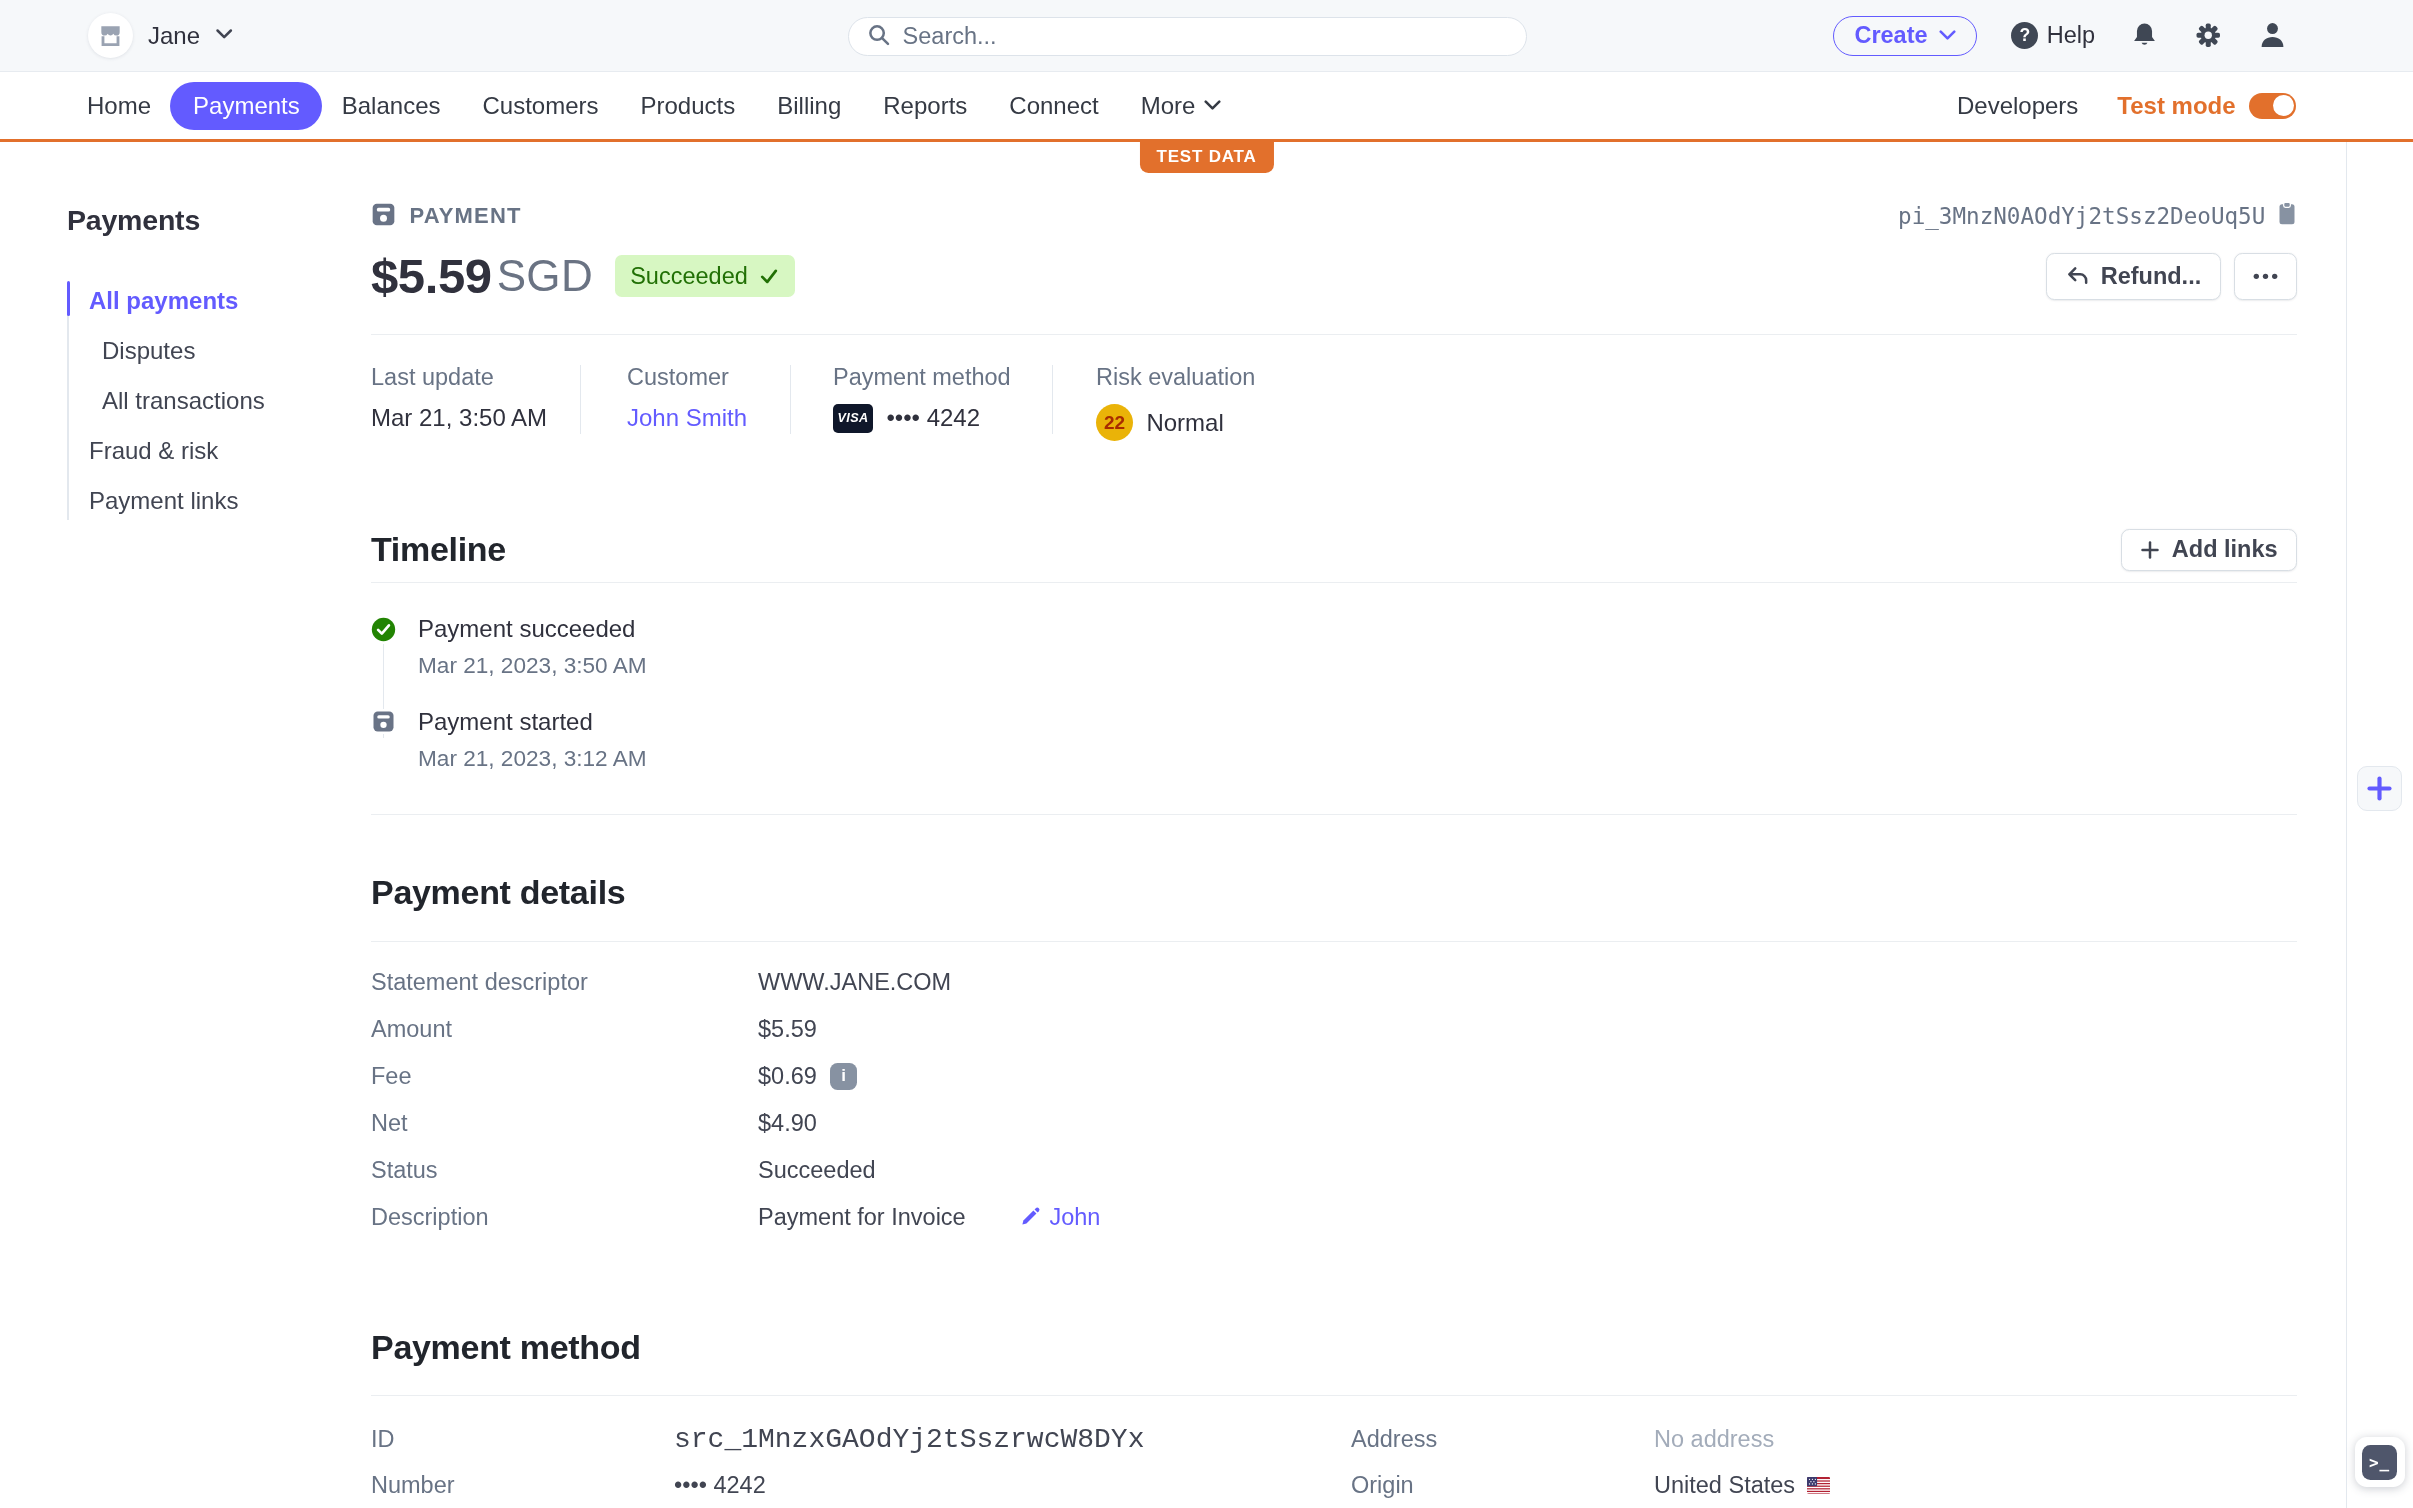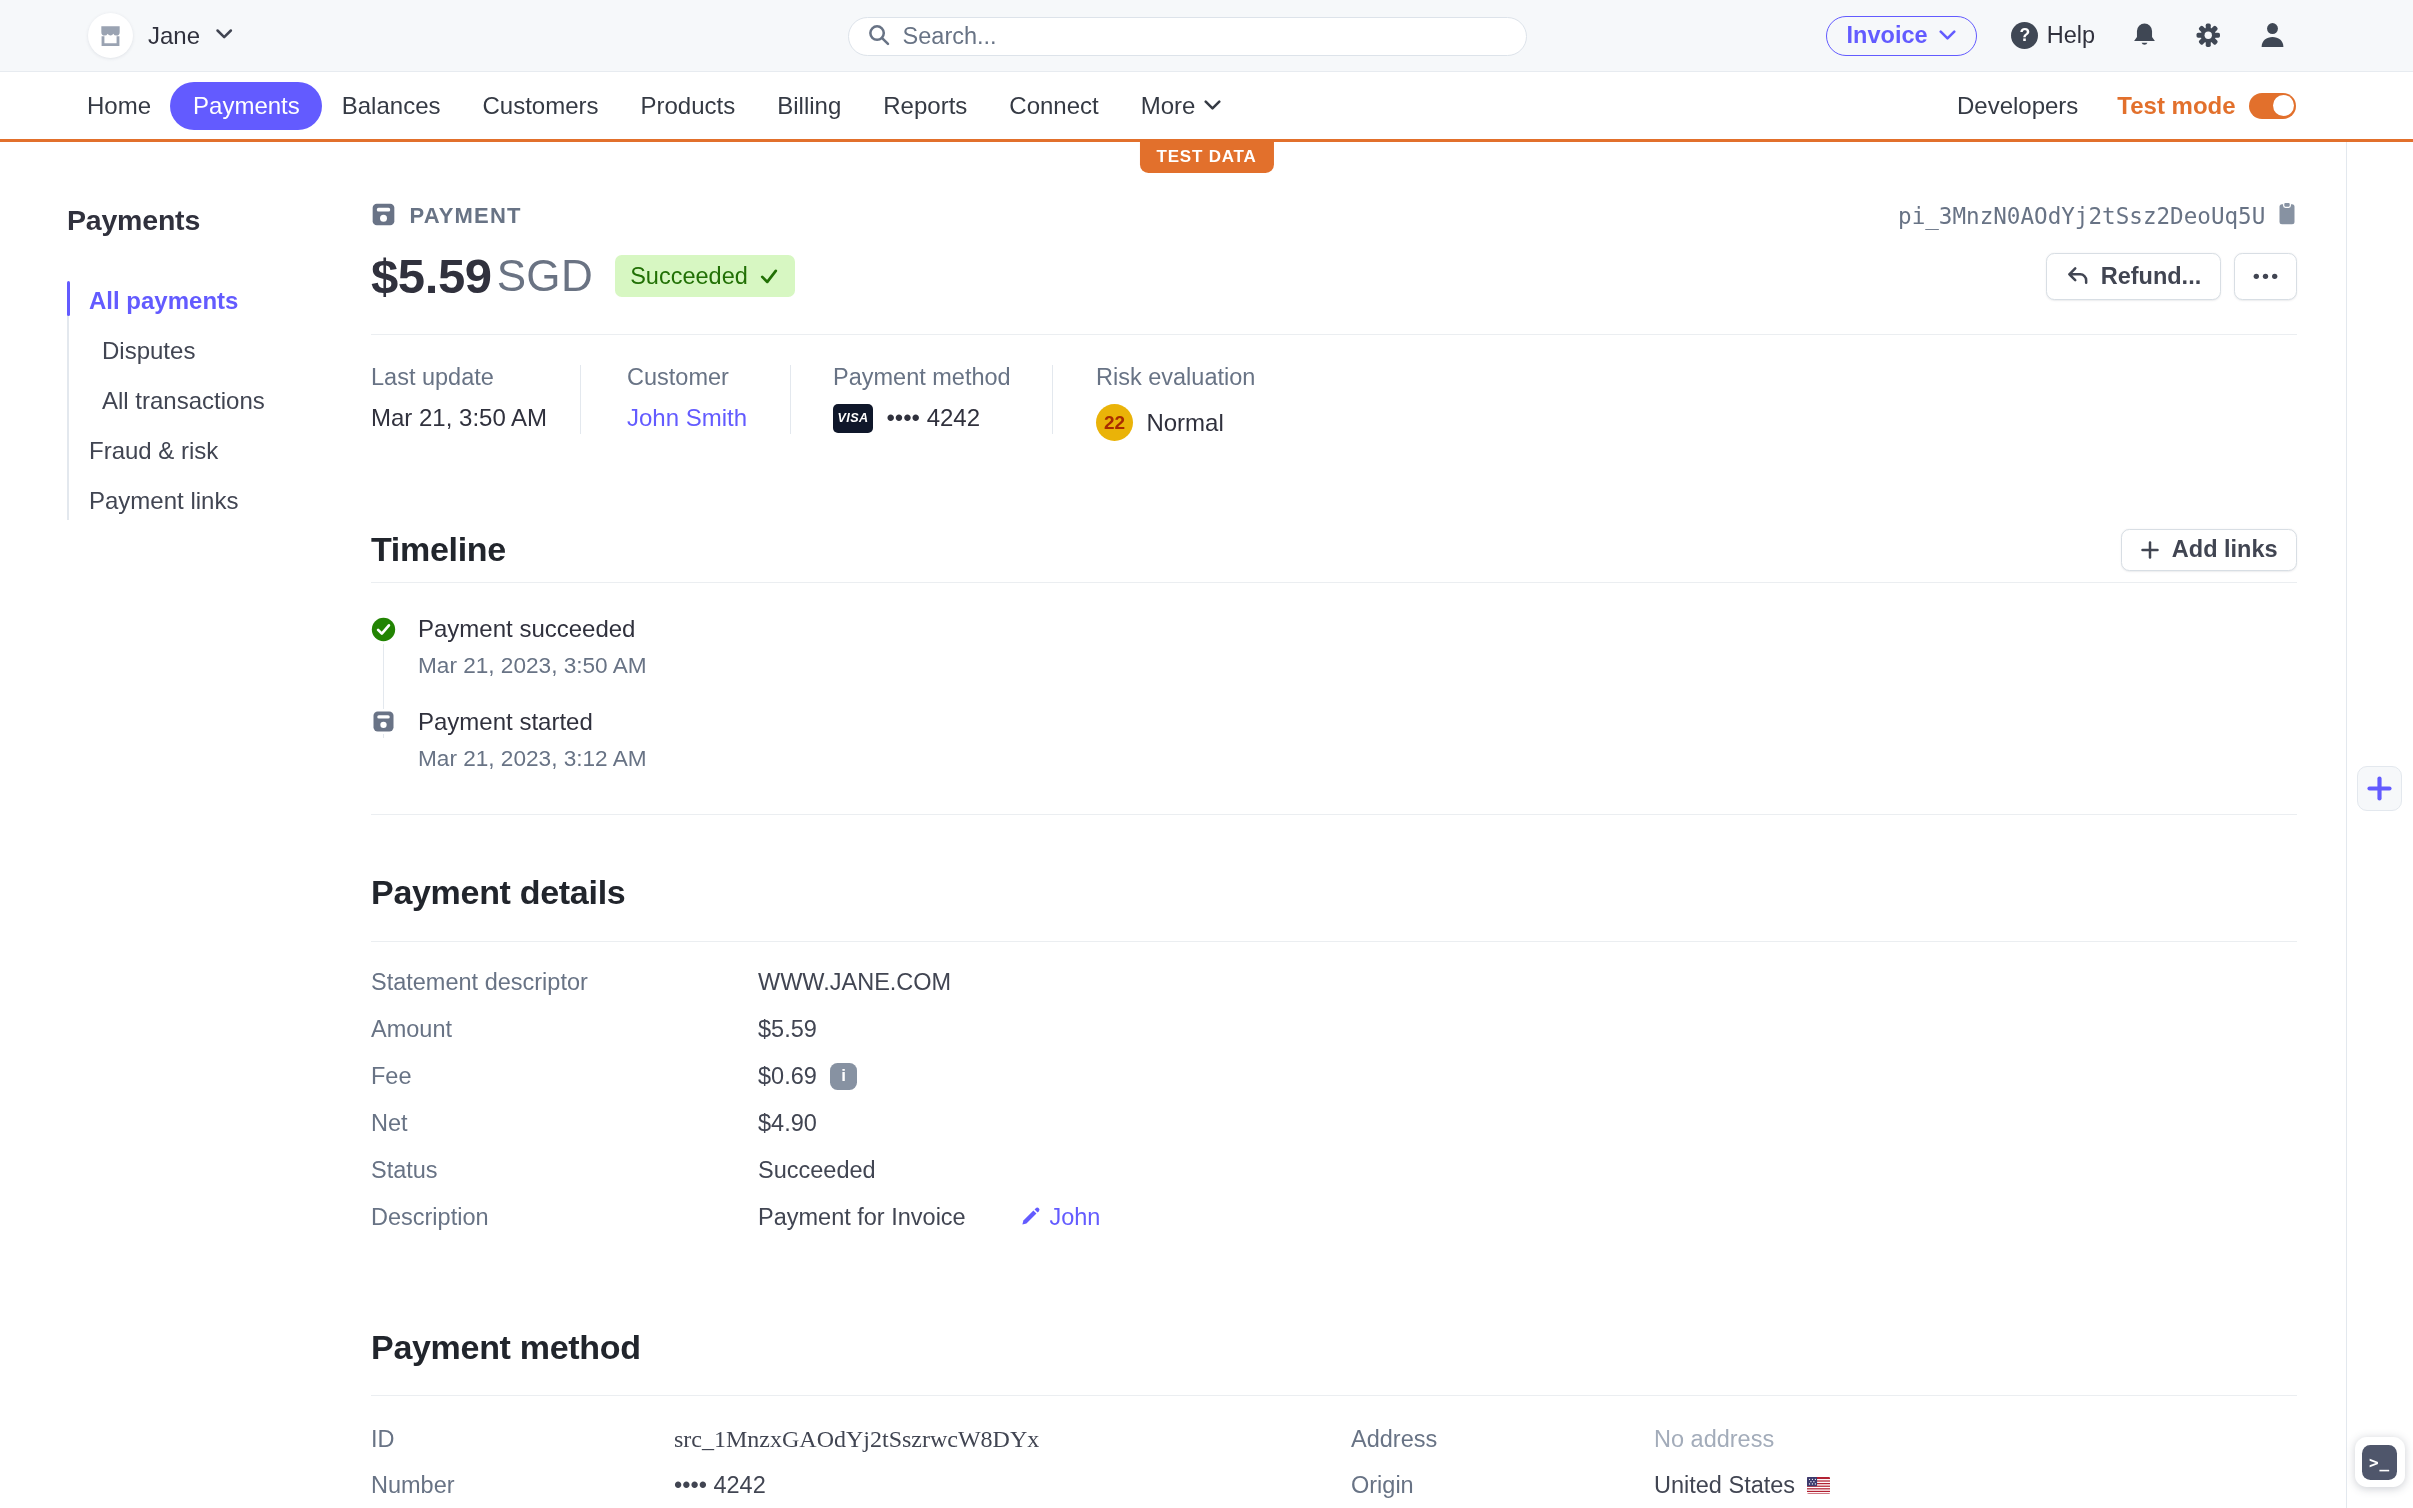--- a/index.html
+++ b/index.html
@@ -109,21 +109,21 @@
   .d-value { color:#414552; display:flex; align-items:center; gap:13.4px; }
   .info-chip { width:27px; height:27px; border-radius:7.5px; background:#8792A2; color:#fff; font-size:17px; font-weight:700; display:flex; align-items:center; justify-content:center; cursor:pointer; }
   .edit-link { display:flex; align-items:center; gap:8.4px; margin-left:40px; font-size:23.5px; font-weight:500; }
 
   .pm-rows { margin-top:20px; display:flex; }
   .pm-left { width:980px; flex-shrink:0; }
   .pm-right { flex:1; }
   .pm-row { display:grid; align-items:center; height:46px; font-size:23.5px; }
   .pm-left .pm-row { grid-template-columns:303px auto; }
   .pm-right .pm-row { grid-template-columns:303px auto; }
-  .mono { font-family:Liberation Serif, serif; font-size:24px; }
+  .mono { font-family:Liberation Mono, monospace; font-size:28px; }
   .muted { color:#A3ACBA; }
   .val-flex { display:flex; align-items:center; gap:11.7px; color:#414552; }
 </style>
 </head>
 <body>
 
 <div class="screen">
 
   <header class="topbar">
     <div class="account">
@@ -146,21 +146,21 @@
         <svg width="23.5" height="23.5" viewBox="0 0 28 28">
             <circle cx="12" cy="12" r="8" fill="none" stroke="#687385" stroke-width="3"></circle>
             <line x1="18" y1="18" x2="25" y2="25" stroke="#687385" stroke-width="3" stroke-linecap="round"></line>
           </svg>
       </span>
       <input type="text" placeholder="Search..." style="">
     </div>
 
     <div class="topbar-right">
       <button class="create-btn">
-        <span>Invoice</span>
+        <span>Create</span>
         <svg width="17" height="11" viewBox="0 0 20 13">
             <polyline points="2,2 10,10 18,2" fill="none" stroke="#635BFF" stroke-width="3" stroke-linecap="round" stroke-linejoin="round"></polyline>
           </svg>
       </button>
       <div class="help">
         <span class="help-circle">?</span>
         <span class="help-label">Help</span>
       </div>
       <span class="tb-icon">
         <svg width="27" height="28.5" viewBox="0 0 32 34">

